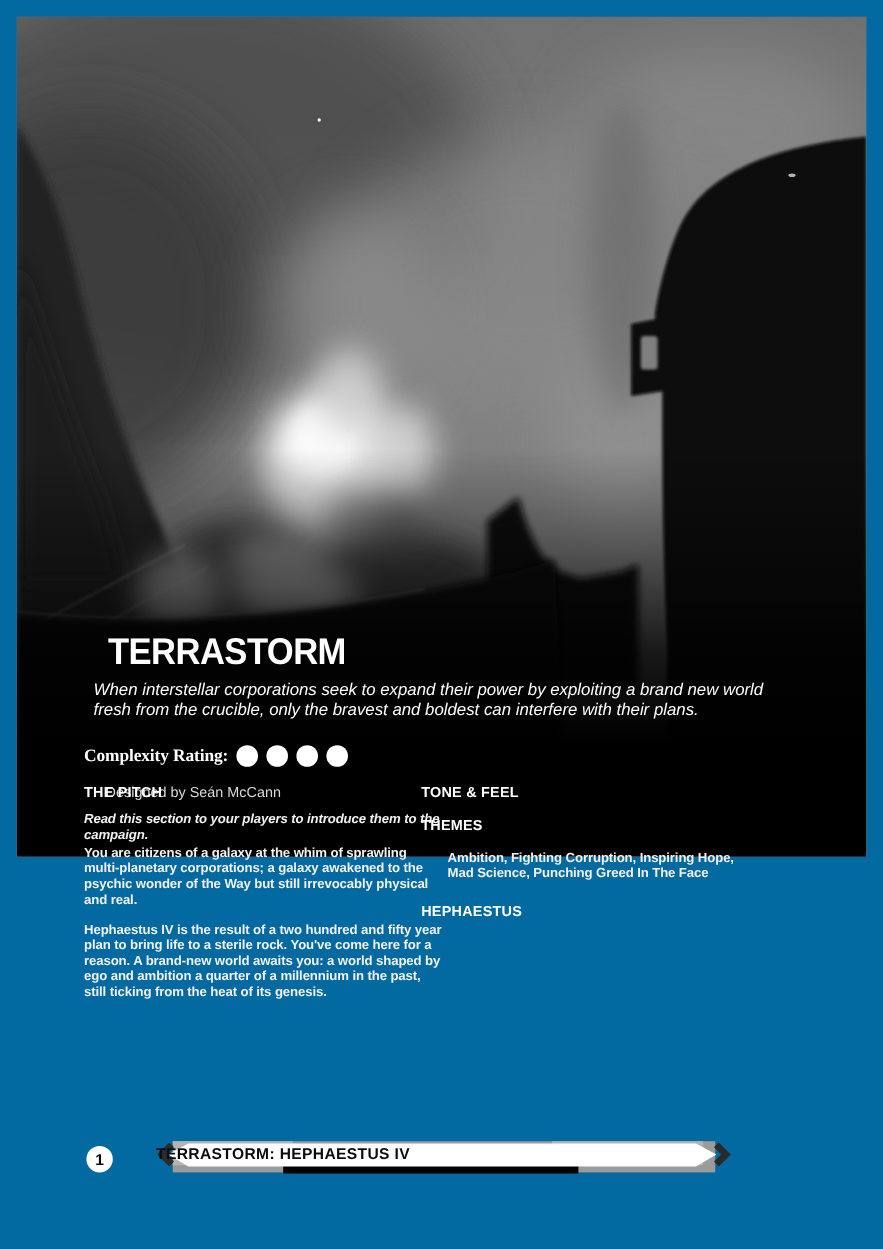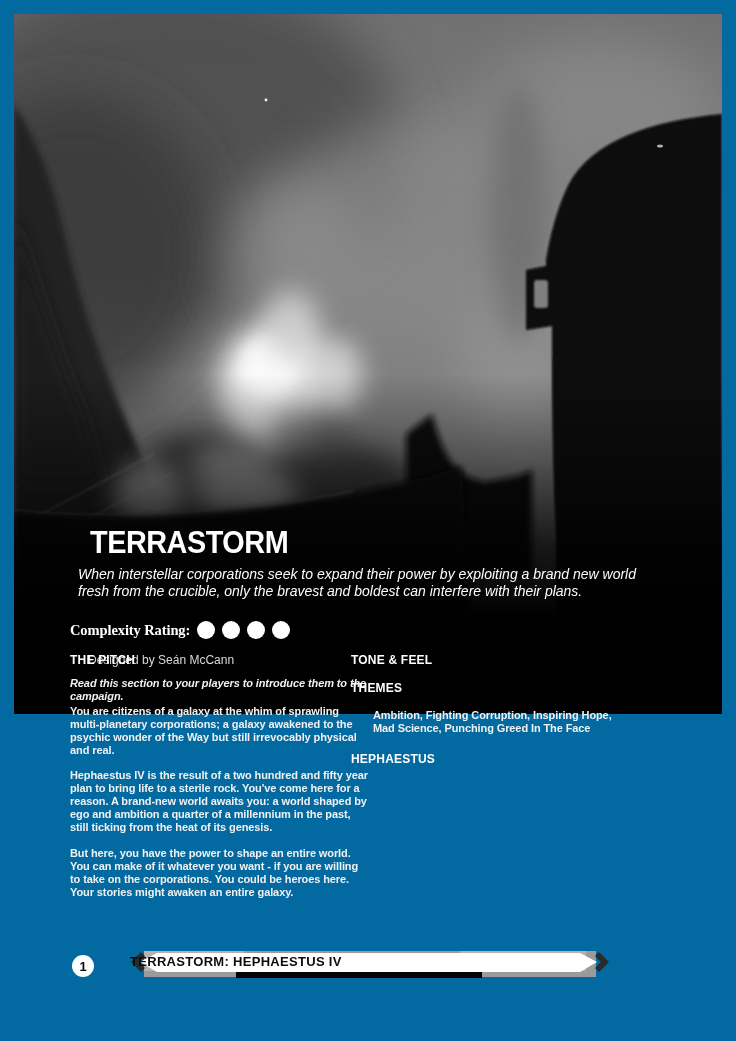--- a/index.html
+++ b/index.html
@@ -151,21 +151,20 @@
         <span class="dot"></span>
         <span class="dot"></span>
       </span>
   </div>
 
   <div class="col col-left">
     <h2>THE PITCH</h2>
     <p class="note">Read this section to your players to introduce them to the campaign.</p>
     <p class="para">You are citizens of a galaxy at the whim of sprawling multi-planetary corporations; a galaxy awakened to the psychic wonder of the Way but still irrevocably physical and real.</p>
     <p class="para">Hephaestus IV is the result of a two hundred and fifty year plan to bring life to a sterile rock. You've come here for a reason. A brand-new world awaits you: a world shaped by ego and ambition a quarter of a millennium in the past, still ticking from the heat of its genesis.</p>
-    <p class="para">But here, you have the power to shape an entire world. You can make of it whatever you want - if you are willing to take on the corporations. You could be heroes here. Your stories might awaken an entire galaxy.</p>
   </div>
 
   <div class="col col-right">
     <div class="section">
       <h2>TONE &amp; FEEL</h2>
     </div>
     <div class="section">
       <h2>THEMES</h2>
       <p class="content">Ambition, Fighting Corruption, Inspiring Hope, Mad Science, Punching Greed In The Face</p>
     </div>

